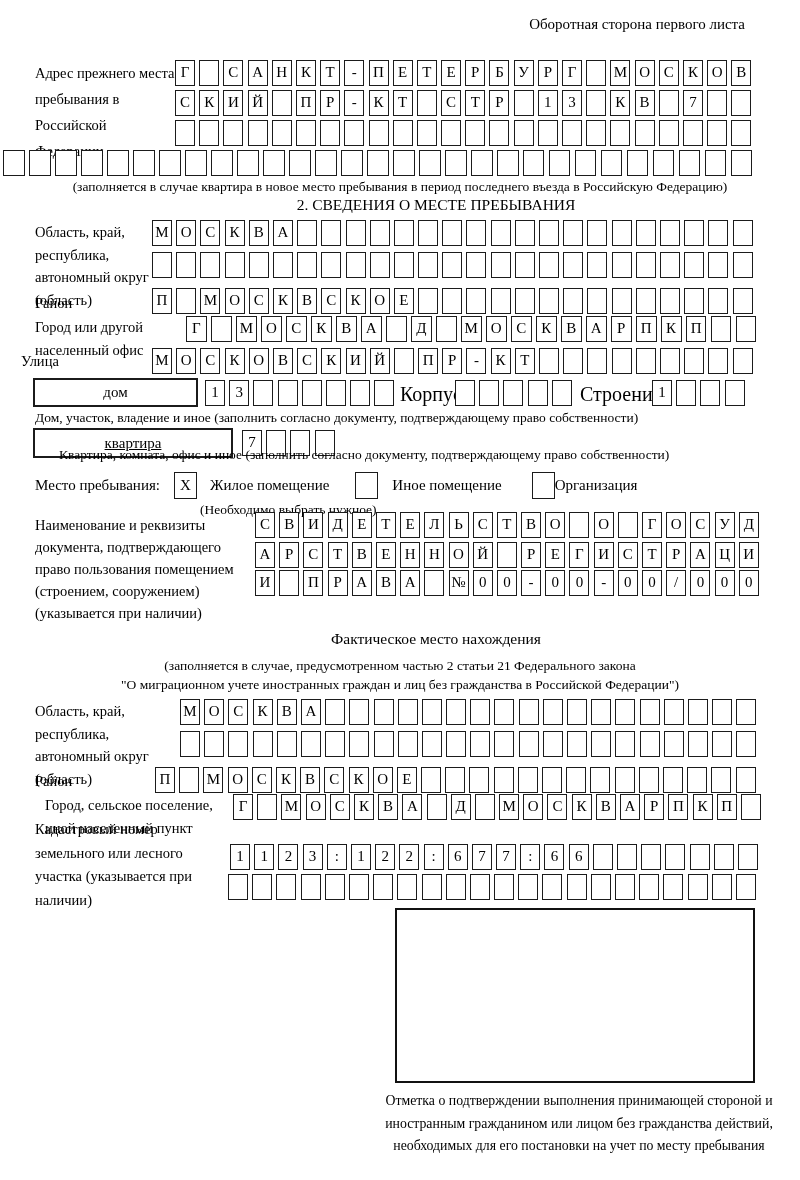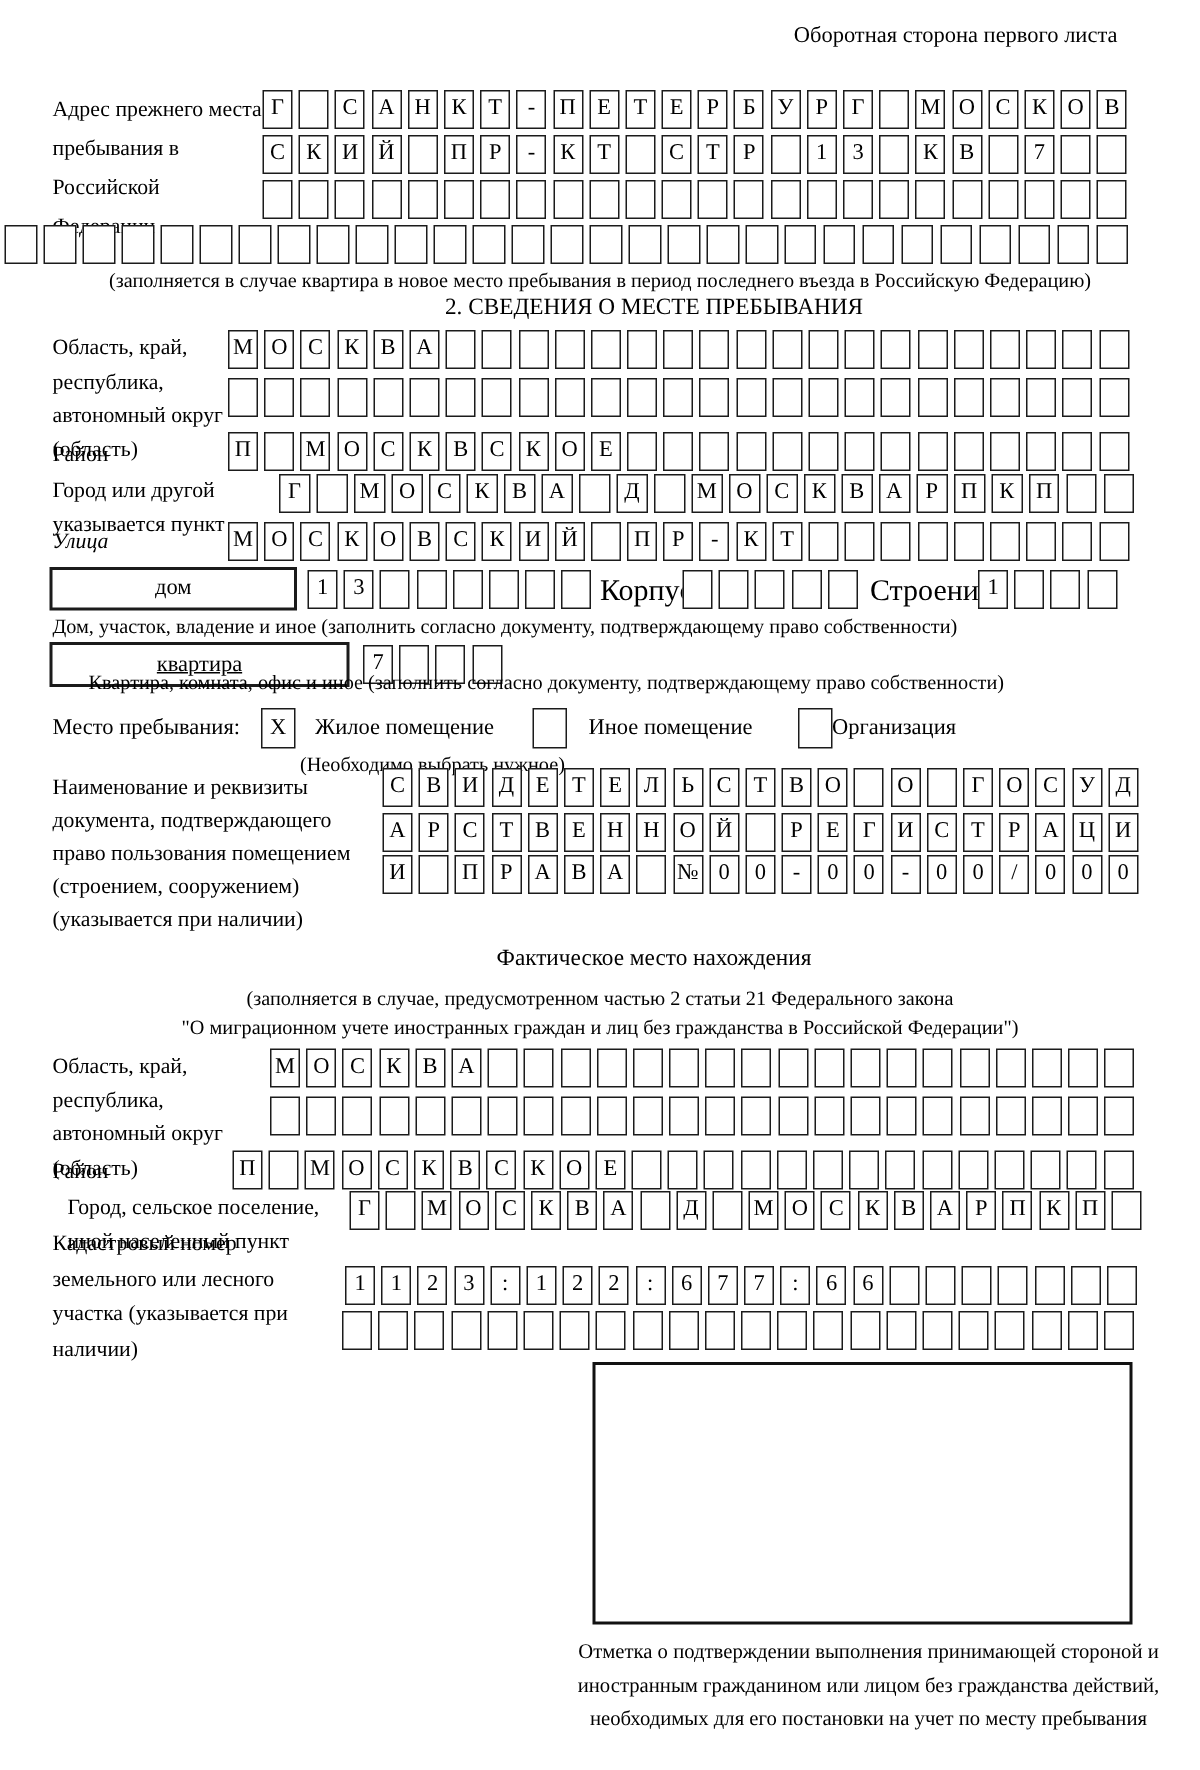--- a/index.html
+++ b/index.html
@@ -232,21 +232,21 @@
     <span class="cell"></span>
     <span class="cell"></span>
     <span class="cell"></span>
     <span class="cell"></span>
     <span class="cell"></span>
     <span class="cell"></span>
     <span class="cell"></span>
     <span class="cell"></span>
   </div>
 
-<div class="abs flabel" style="top:316px;left:35px;width:150px;">Город или другой указывается пункт</div>
+<div class="abs flabel" style="top:316px;left:35px;width:150px;">Город или другой населенный офис</div>
 <div class="abs grid-row p25" style="top:316px;left:186px;">
     <span class="cell">Г</span>
     <span class="cell"></span>
     <span class="cell">М</span>
     <span class="cell">О</span>
     <span class="cell">С</span>
     <span class="cell">К</span>
     <span class="cell">В</span>
     <span class="cell">А</span>
     <span class="cell"></span>
@@ -259,21 +259,21 @@
     <span class="cell">В</span>
     <span class="cell">А</span>
     <span class="cell">Р</span>
     <span class="cell">П</span>
     <span class="cell">К</span>
     <span class="cell">П</span>
     <span class="cell"></span>
     <span class="cell"></span>
   </div>
 
-<div class="abs flabel" style="top:350px;left:35px;font-style:italic;">Улица</div>
+<div class="abs flabel" style="top:350px;left:21px;">Улица</div>
 <div class="abs grid-row" style="top:348px;left:152px;">
     <span class="cell">М</span>
     <span class="cell">О</span>
     <span class="cell">С</span>
     <span class="cell">К</span>
     <span class="cell">О</span>
     <span class="cell">В</span>
     <span class="cell">С</span>
     <span class="cell">К</span>
     <span class="cell">И</span>

